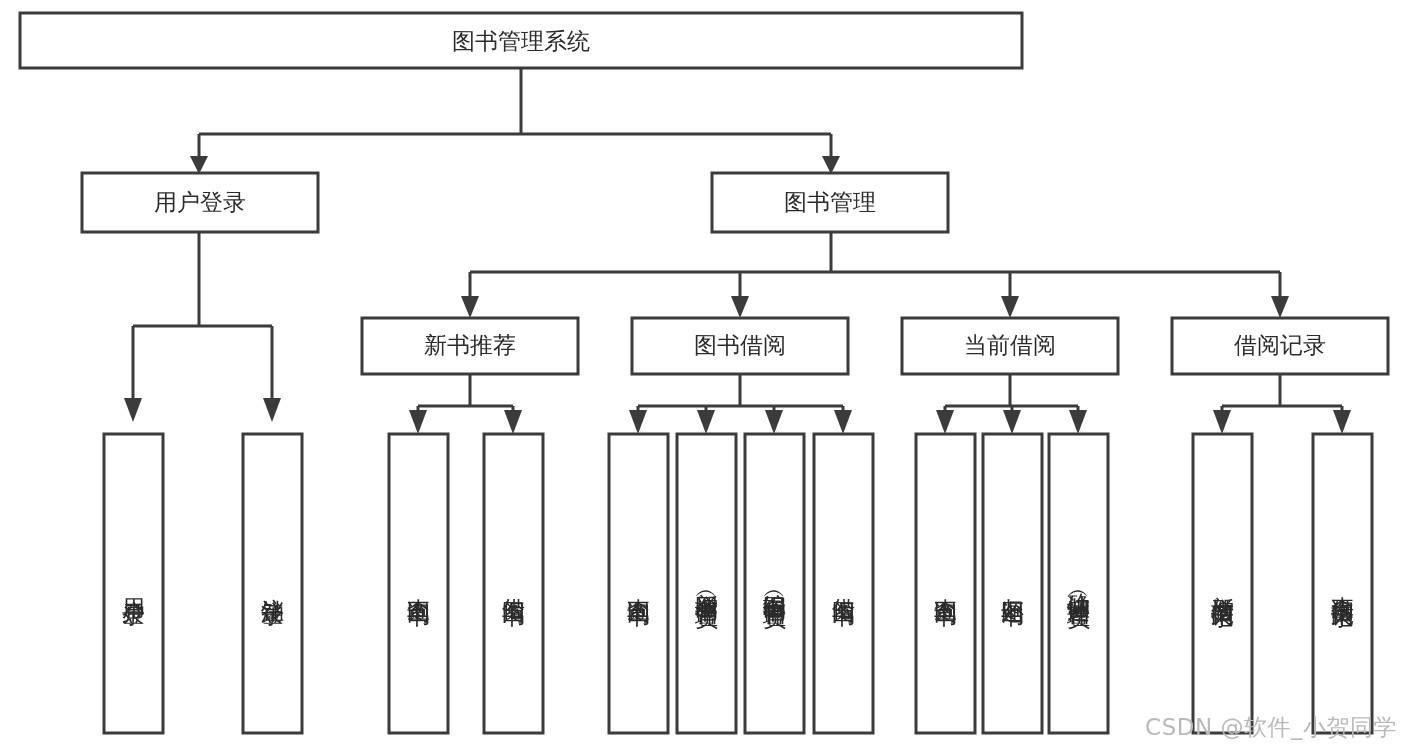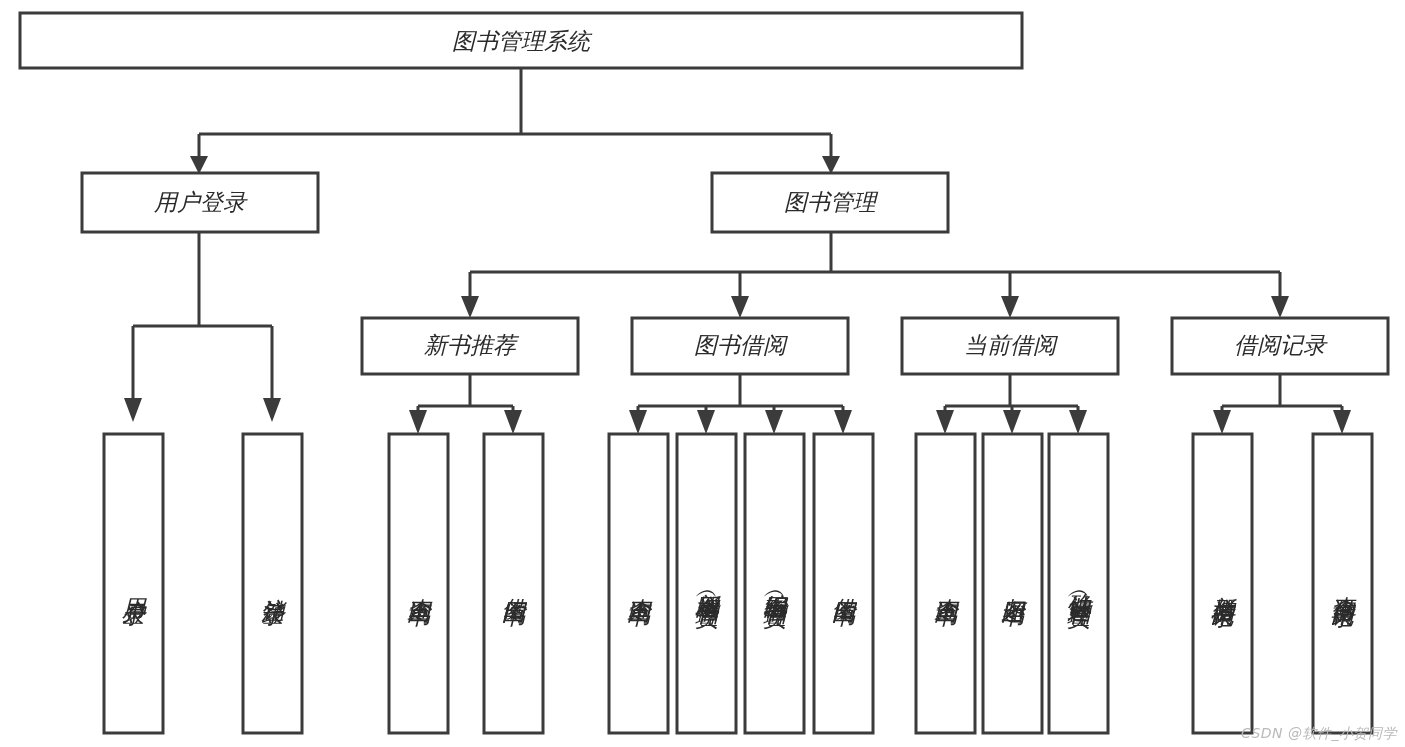--- a/index.html
+++ b/index.html
@@ -7,21 +7,20 @@
     padding: 0;
     background: #ffffff;
   }
   #page {
     position: relative;
     width: 1405px;
     height: 747px;
     background: #ffffff;
     font-family: "DejaVu Sans", "Liberation Sans", sans-serif;
     overflow: hidden;
-    font-style: italic;
   }
   svg#diagram {
     position: absolute;
     left: 0;
     top: 0;
     width: 1405px;
     height: 747px;
   }
   .node-rect {
     fill: #ffffff;
@@ -58,21 +57,21 @@
     letter-spacing: 2px;
     color: #2b2b2b;
     white-space: nowrap;
     pointer-events: none;
   }
   .watermark {
     position: absolute;
     right: 8px;
     bottom: 4px;
     font-family: "DejaVu Sans", "Liberation Sans", sans-serif;
-    font-size: 14px;
+    font-size: 23px;
     color: #b9b9b9;
     letter-spacing: 0.5px;
     white-space: nowrap;
     text-align: right;
   }
 </style>
 </head>
 <body>
 
 <div id="page">

